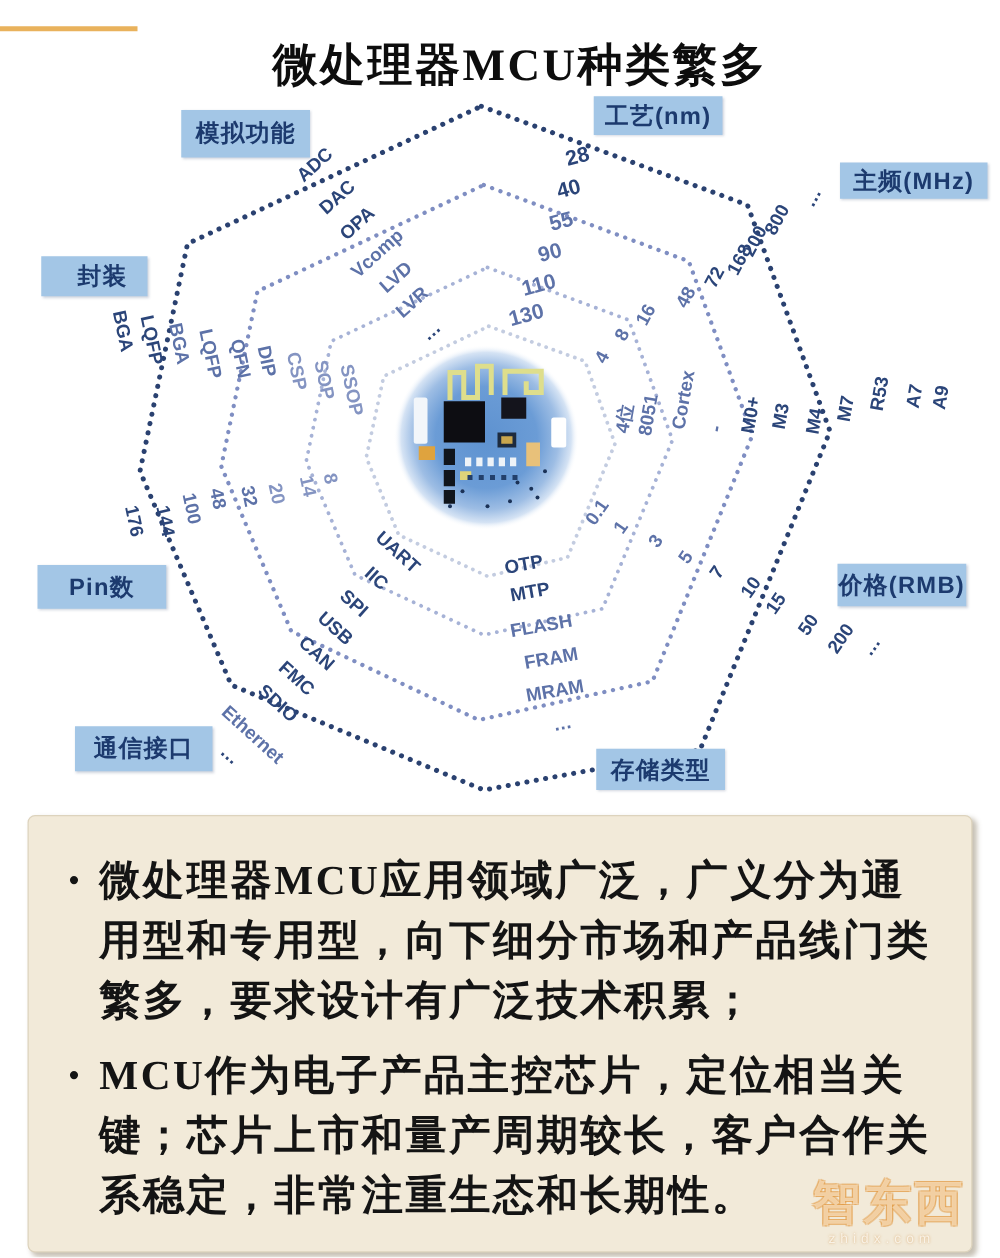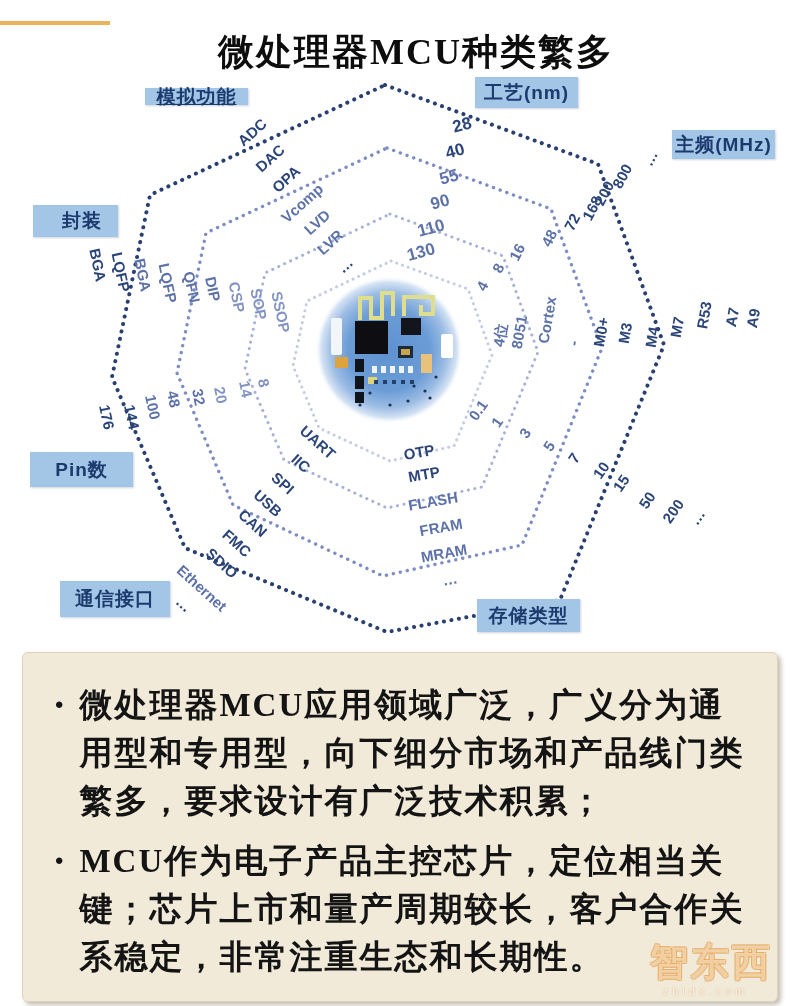--- a/index.html
+++ b/index.html
@@ -97,25 +97,26 @@
             <circle cx="436" cy="377" r="1.6"></circle>
           <circle cx="370" cy="393" r="1.6"></circle>
             <circle cx="360" cy="405" r="1.6"></circle>
             <circle cx="430" cy="398" r="1.6"></circle>
           <circle cx="408" cy="401" r="1.6"></circle>
             <circle cx="390" cy="405" r="1.6"></circle>
         </g>
       </g>
     </svg>
 
-    <div class="axis-label" style="left:145px;top:88px;width:103px;height:17px;text-decoration:underline;">模拟功能</div>
+    <div class="axis-label" style="left:145px;top:88px;width:103px;height:38px;">模拟功能</div>
     <div class="axis-label" style="left:475px;top:77px;width:103px;height:31px;">工艺(nm)</div>
-    <div class="axis-label" style="left:672px;top:130px;width:103px;height:29px;">主频(MHz)</div>
+    <div class="axis-label" style="left:672px;top:130px;width:118px;height:29px;">主频(MHz)</div>
     <div class="axis-label" style="left:33px;top:205px;width:72px;height:32px;padding-left:13px;">封装</div>
     <div class="axis-label" style="left:30px;top:452px;width:103px;height:35px;">Pin数</div>
+    <div class="axis-label" style="left:670px;top:451px;width:103px;height:34px;">价格(RMB)</div>
     <div class="axis-label" style="left:477px;top:599px;width:103px;height:33px;">存储类型</div>
     <div class="axis-label" style="left:60px;top:581px;width:110px;height:36px;">通信接口</div>
 
     <span class="val ax1 s1" style="left:252px;top:132px;">ADC</span>
     <span class="val ax1 s1" style="left:270px;top:158px;">DAC</span>
     <span class="val ax1 s1" style="left:286px;top:179px;">OPA</span>
     <span class="val ax1 s2" style="left:302px;top:203px;">Vcomp</span>
     <span class="val ax1 s2" style="left:317px;top:222px;">LVD</span>
     <span class="val ax1 s2" style="left:330px;top:242px;">LVR</span>
     <span class="val ax1 s1" style="left:345px;top:265px;">…</span>

